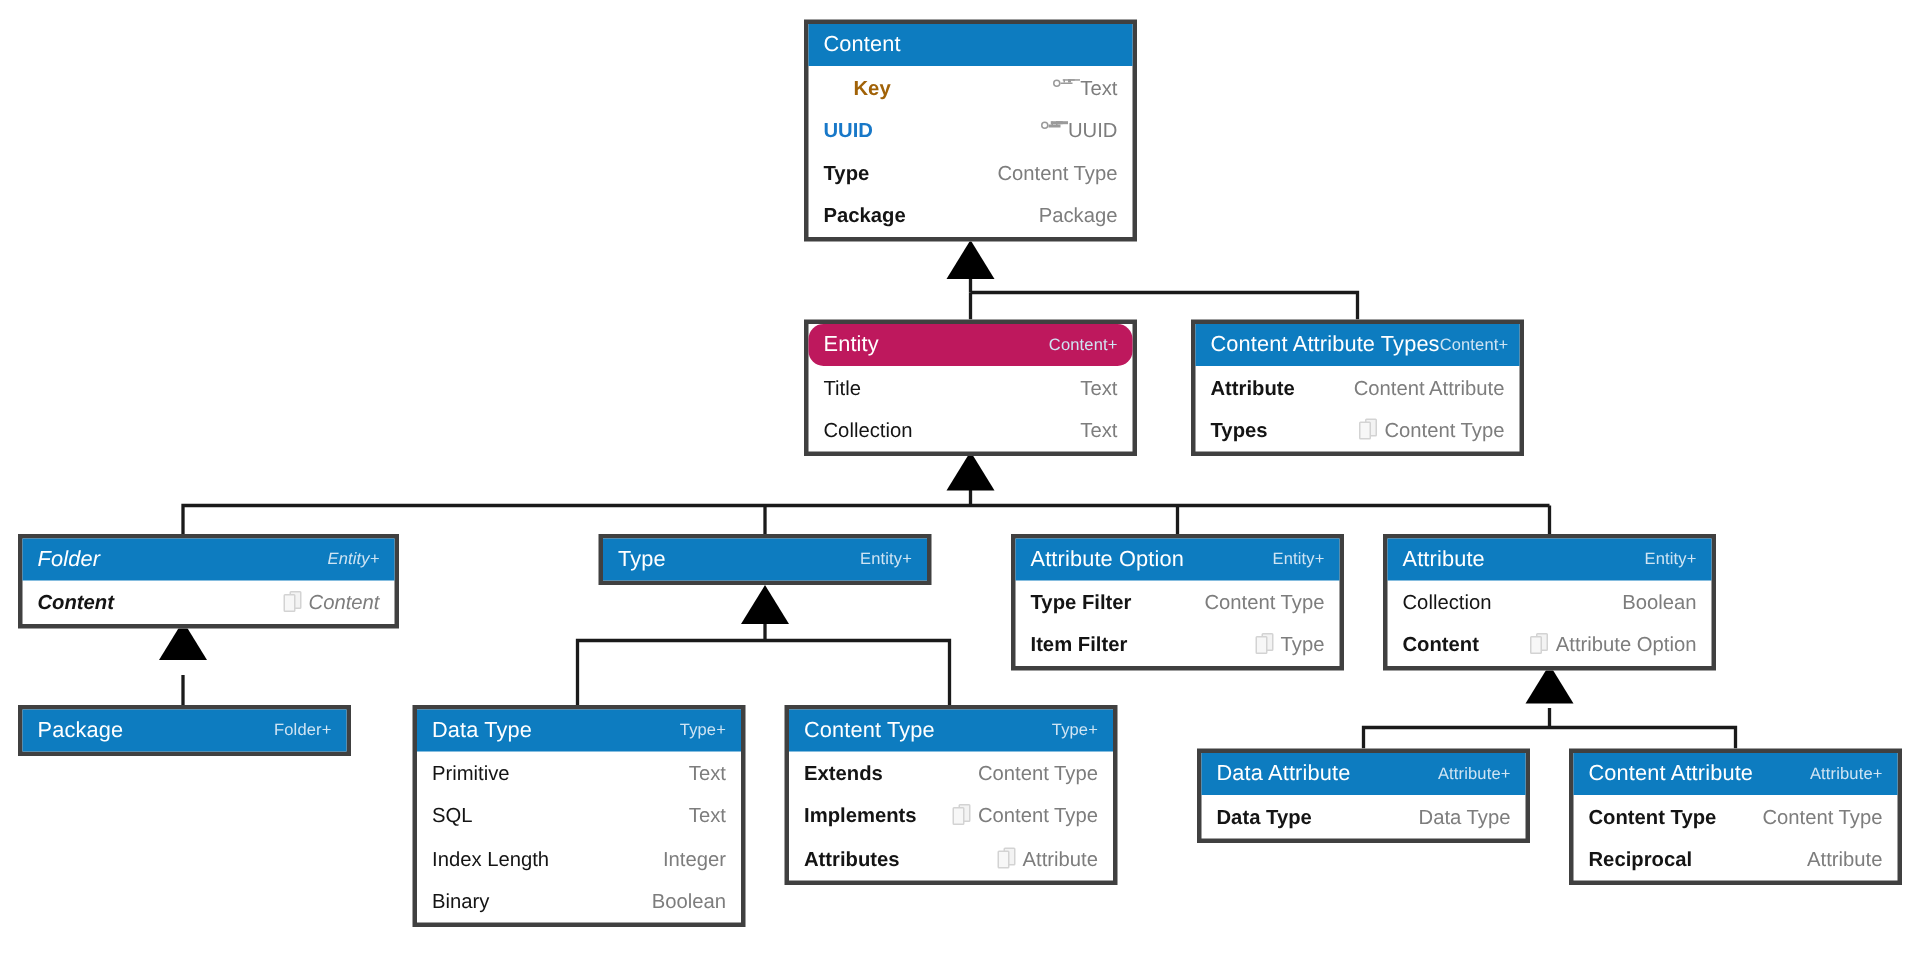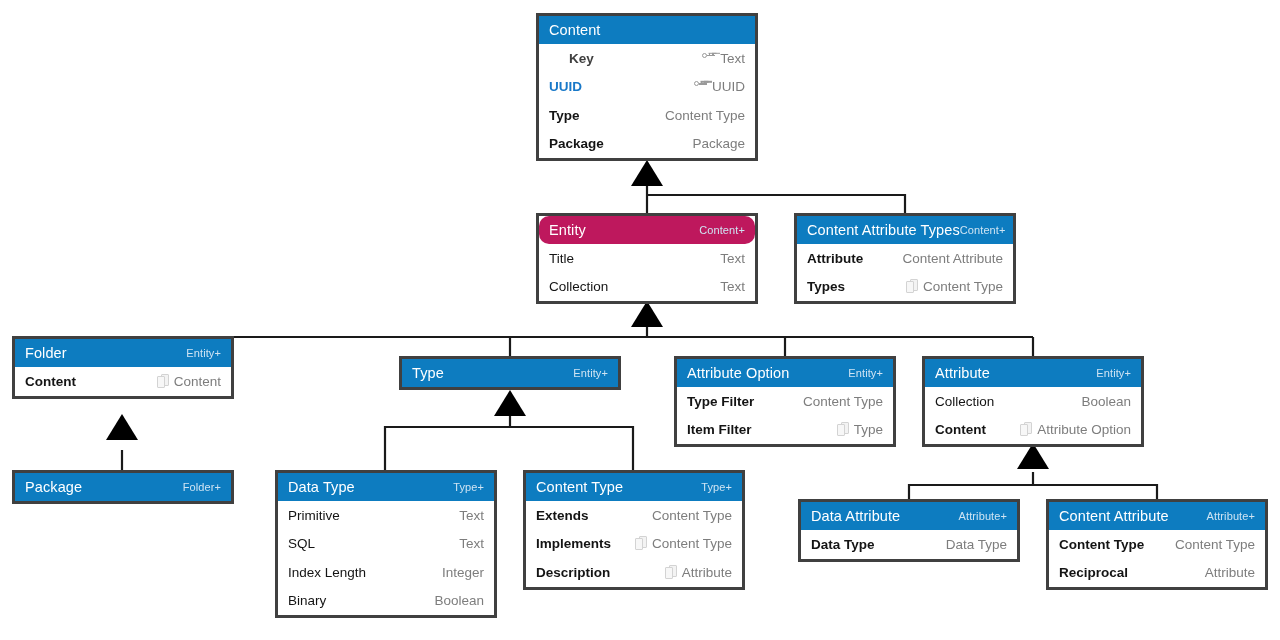--- a/index.html
+++ b/index.html
@@ -132,21 +132,21 @@
     </g>
   </svg>
 
 <div class="entity-box" style="left: 536px; top: 13px; width: 222px;">
       <div class="eb-header" style="background: rgb(13, 124, 192);">
         <span class="eb-title">Content</span>
         <span class="eb-spacer"></span>
       </div>
       <div class="eb-body">
         <div class="eb-row">
-          <span class="eb-name keycol" style="color: #404040; padding-left: 20px;">Key</span>
+          <span class="eb-name keycol" style="color: #a16207; padding-left: 20px;">Key</span>
           <span class="eb-gap"></span>
           <span class="eb-type" style="color: rgb(125, 125, 125);">
             <span class="ico-key">
               <i></i>
               <u></u>
             </span>
             <span>Text</span>
           </span>
         </div>
         <div class="eb-row">
@@ -216,21 +216,21 @@
         <div class="eb-row">
           <span class="eb-name bold">Types</span>
           <span class="eb-gap"></span>
           <span class="eb-type" style="color: rgb(125, 125, 125);">
             <span class="ico-stack"></span>
             <span>Content Type</span>
           </span>
         </div>
       </div>
     </div>
-    <div class="entity-box" style="left: 12px; top: 336px; width: 222px;">
+    <div class="entity-box" style="left: 12px; top: 356px; width: 254px; font-style: italic;">
       <div class="eb-header" style="background: rgb(13, 124, 192);">
         <span class="eb-title">Folder</span>
         <span class="eb-spacer"></span>
         <span class="eb-super" style="color: rgb(207, 228, 243);">Entity+</span>
       </div>
       <div class="eb-body">
         <div class="eb-row">
           <span class="eb-name bold">Content</span>
           <span class="eb-gap"></span>
           <span class="eb-type" style="color: rgb(125, 125, 125);">
@@ -355,21 +355,21 @@
         </div>
         <div class="eb-row">
           <span class="eb-name bold">Implements</span>
           <span class="eb-gap"></span>
           <span class="eb-type" style="color: rgb(125, 125, 125);">
             <span class="ico-stack"></span>
             <span>Content Type</span>
           </span>
         </div>
         <div class="eb-row">
-          <span class="eb-name bold">Description</span>
+          <span class="eb-name bold">Attributes</span>
           <span class="eb-gap"></span>
           <span class="eb-type" style="color: rgb(125, 125, 125);">
             <span class="ico-stack"></span>
             <span>Attribute</span>
           </span>
         </div>
       </div>
     </div>
     <div class="entity-box" style="left: 798px; top: 499px; width: 222px;">
       <div class="eb-header" style="background: rgb(13, 124, 192);">

